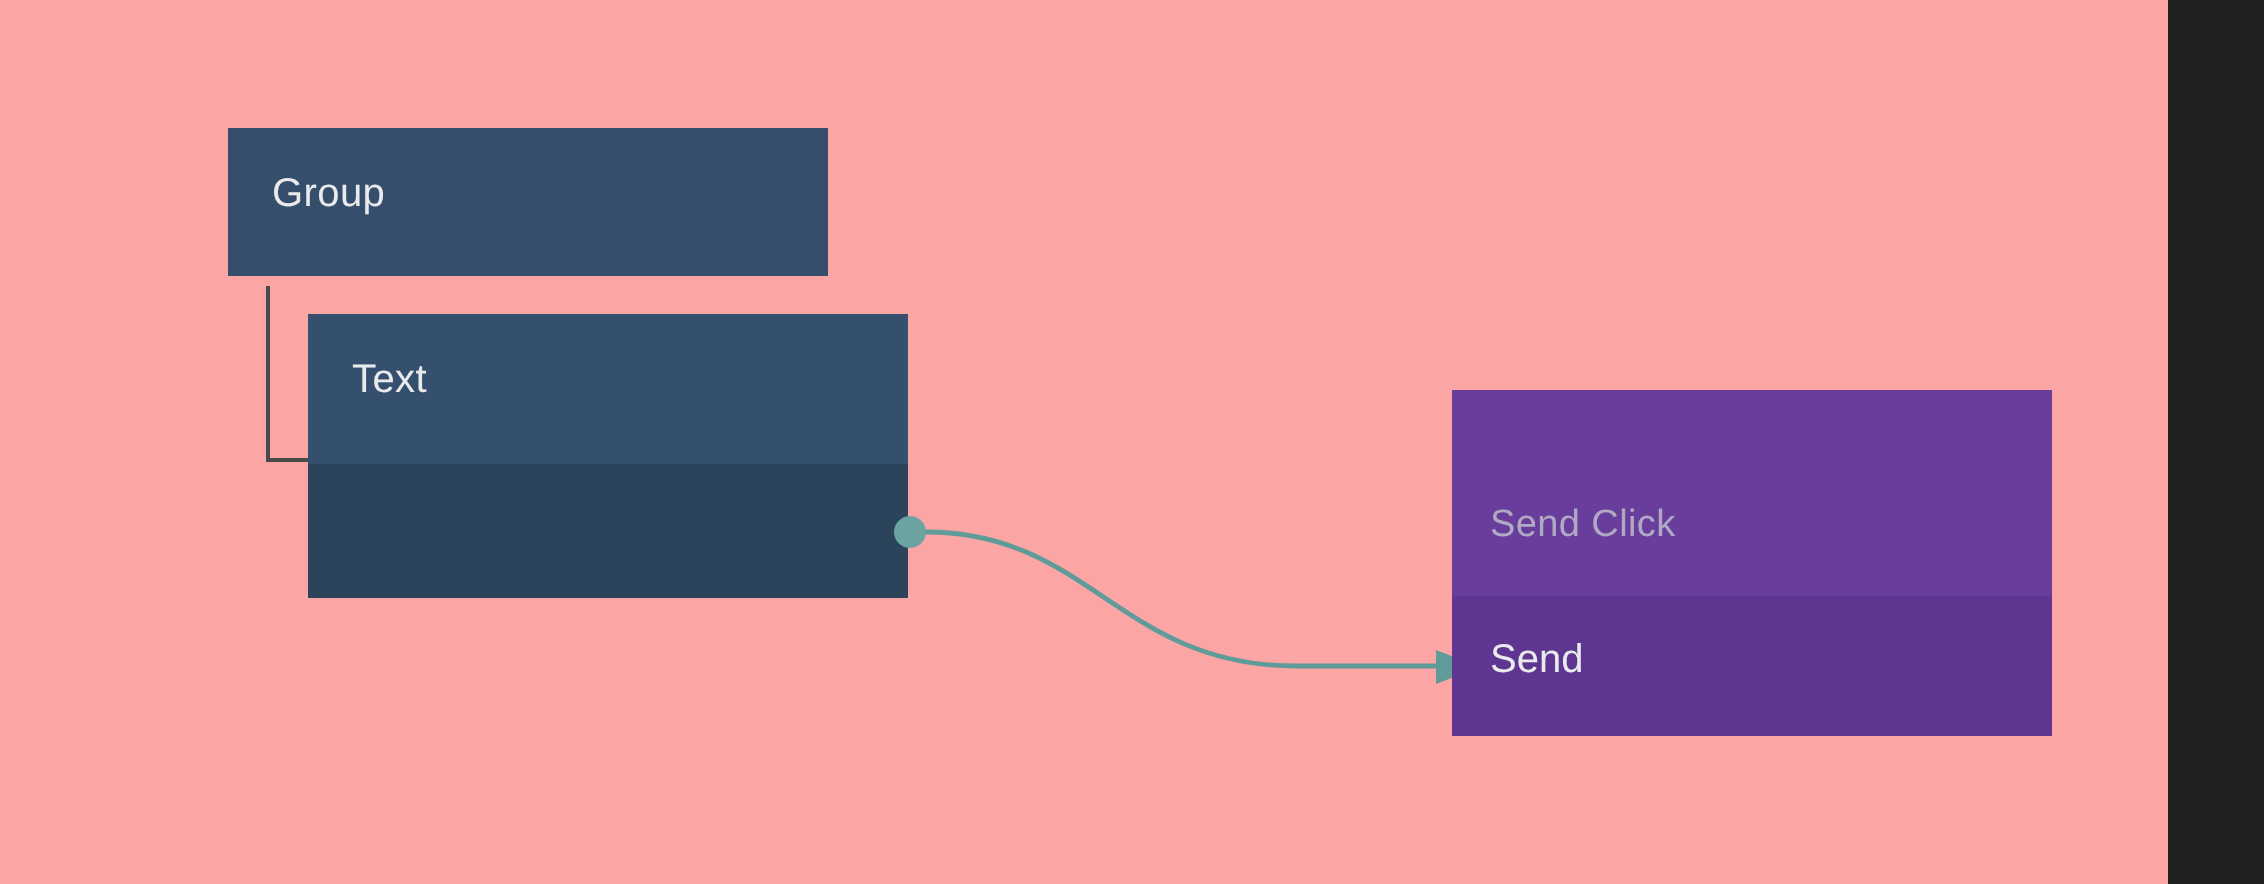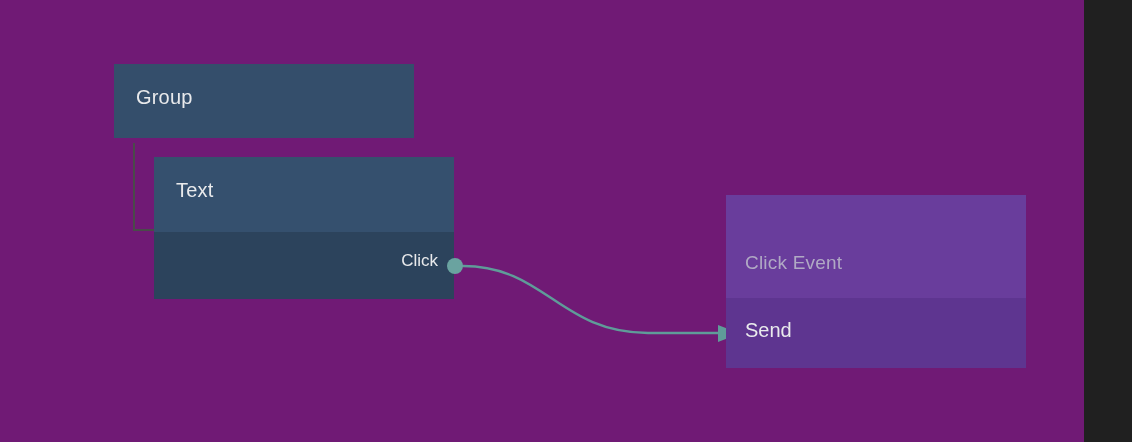--- a/index.html
+++ b/index.html
@@ -11,21 +11,21 @@
     width: 1132px;
     height: 442px;
     background: #202020;
     font-family: "Liberation Sans", sans-serif;
     overflow: hidden;
   }
   #canvas {
     position: relative;
     width: 1084px;
     height: 442px;
-    background: #701a75;
+    background: #fca5a5;
   }
 
   
   #wires {
     position: absolute;
     left: 0;
     top: 0;
     width: 1132px;
     height: 442px;
     pointer-events: none;
@@ -193,28 +193,25 @@
   <div id="tree-vert" class="tree-link"></div>
   <div id="tree-horz" class="tree-link"></div>
 
   <div id="node-group" class="node">
     <div class="title">Group</div>
   </div>
 
   <div id="node-text" class="node">
     <div class="header"></div>
     <div class="title">Text</div>
-    <div class="port-row">
-      <div class="port-label">Click</div>
-    </div>
   </div>
 
   <div id="port-click-dot"></div>
 
   <div id="node-popup" class="node">
     <div class="header"></div>
-    <div class="subtitle">Click Event</div>
+    <div class="subtitle">Send Click</div>
     <div class="port-row">
       <div class="port-label">Send</div>
     </div>
   </div>
 
 </div>
 
 </body></html>

